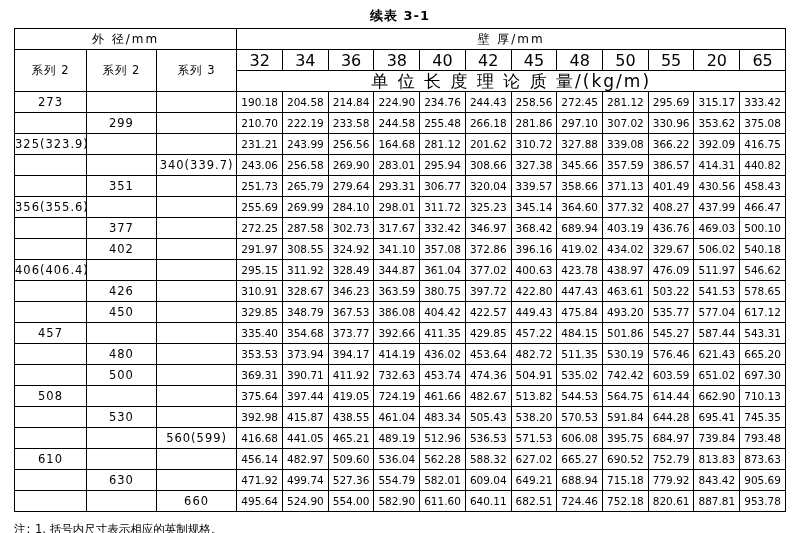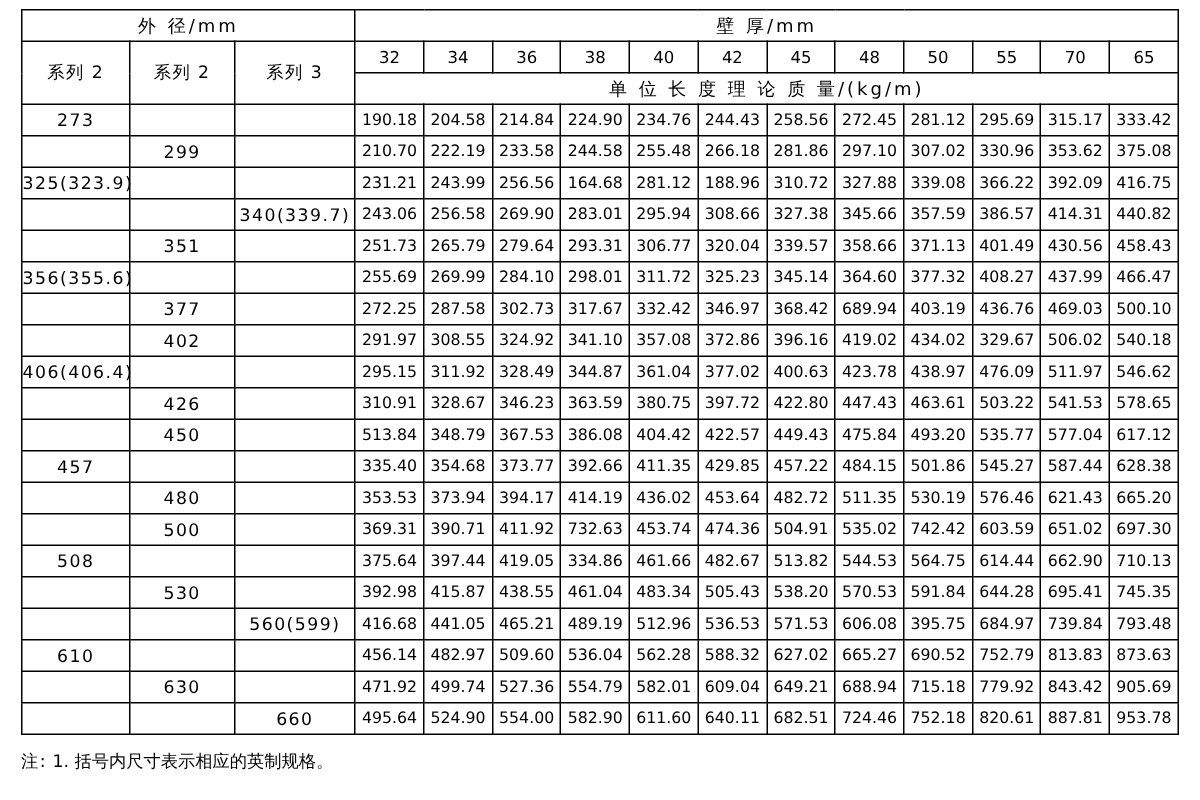--- a/index.html
+++ b/index.html
@@ -48,29 +48,29 @@
   .outer-border-top td, .outer-border-top th {
     border-top-width: 2px;
   }
   .hdr-group {
     font-size: 12px;
     height: 22px;
     letter-spacing: 2px;
     border-radius: 10px;
   }
   .hdr-sub {
-    font-size: 11px;
+    font-size: 16px;
     height: 21px;
   }
   .hdr-series {
     font-size: 11.5px;
     letter-spacing: 1px;
   }
   .hdr-unit {
-    font-size: 12px;
+    font-size: 17px;
     letter-spacing: 2px;
     height: 24px;
   }
   .num {
     font-size: 10.5px;
     font-family: "DejaVu Sans", "Liberation Sans", sans-serif;
   }
   .col-s1 { width: 68px; }
   .col-s2 { width: 66px; }
   .col-s3 { width: 76px; }
@@ -89,20 +89,21 @@
   }
   .note-label {
     letter-spacing: 1px;
   }
 </style>
 </head>
 <body>
 
 <div class="page">
 
+  <div class="doc-title">续表 3-1</div>
 
   <table class="main">
     <colgroup>
       <col class="col-s1">
         <col class="col-s2">
         <col class="col-s3">
       <col class="col-d">
         <col class="col-d">
         <col class="col-d">
         <col class="col-d">
@@ -127,21 +128,21 @@
         <th class="hdr-sub">32</th>
         <th class="hdr-sub">34</th>
         <th class="hdr-sub">36</th>
         <th class="hdr-sub">38</th>
         <th class="hdr-sub">40</th>
         <th class="hdr-sub">42</th>
         <th class="hdr-sub">45</th>
         <th class="hdr-sub">48</th>
         <th class="hdr-sub">50</th>
         <th class="hdr-sub">55</th>
-        <th class="hdr-sub">70</th>
+        <th class="hdr-sub">20</th>
         <th class="hdr-sub">65</th>
       </tr>
       <tr>
         <th colspan="12" class="hdr-unit">单 位 长 度 理 论 质 量/(kg/m)</th>
       </tr>
     </thead>
     <tbody>
         <tr>
           <td class="hdr-series">273</td>
           <td class="hdr-series"></td>
@@ -178,21 +179,21 @@
         </tr>
         <tr>
           <td class="hdr-series">325(323.9)</td>
           <td class="hdr-series"></td>
           <td class="hdr-series"></td>
           <td class="num">231.21</td>
           <td class="num">243.99</td>
           <td class="num">256.56</td>
           <td class="num">164.68</td>
           <td class="num">281.12</td>
-          <td class="num">188.96</td>
+          <td class="num">201.62</td>
           <td class="num">310.72</td>
           <td class="num">327.88</td>
           <td class="num">339.08</td>
           <td class="num">366.22</td>
           <td class="num">392.09</td>
           <td class="num">416.75</td>
         </tr>
         <tr>
           <td class="hdr-series"></td>
           <td class="hdr-series"></td>
@@ -309,21 +310,21 @@
           <td class="num">447.43</td>
           <td class="num">463.61</td>
           <td class="num">503.22</td>
           <td class="num">541.53</td>
           <td class="num">578.65</td>
         </tr>
         <tr>
           <td class="hdr-series"></td>
           <td class="hdr-series">450</td>
           <td class="hdr-series"></td>
-          <td class="num">513.84</td>
+          <td class="num">329.85</td>
           <td class="num">348.79</td>
           <td class="num">367.53</td>
           <td class="num">386.08</td>
           <td class="num">404.42</td>
           <td class="num">422.57</td>
           <td class="num">449.43</td>
           <td class="num">475.84</td>
           <td class="num">493.20</td>
           <td class="num">535.77</td>
           <td class="num">577.04</td>
@@ -337,21 +338,21 @@
           <td class="num">354.68</td>
           <td class="num">373.77</td>
           <td class="num">392.66</td>
           <td class="num">411.35</td>
           <td class="num">429.85</td>
           <td class="num">457.22</td>
           <td class="num">484.15</td>
           <td class="num">501.86</td>
           <td class="num">545.27</td>
           <td class="num">587.44</td>
-          <td class="num">628.38</td>
+          <td class="num">543.31</td>
         </tr>
         <tr>
           <td class="hdr-series"></td>
           <td class="hdr-series">480</td>
           <td class="hdr-series"></td>
           <td class="num">353.53</td>
           <td class="num">373.94</td>
           <td class="num">394.17</td>
           <td class="num">414.19</td>
           <td class="num">436.02</td>
@@ -380,21 +381,21 @@
           <td class="num">651.02</td>
           <td class="num">697.30</td>
         </tr>
         <tr>
           <td class="hdr-series">508</td>
           <td class="hdr-series"></td>
           <td class="hdr-series"></td>
           <td class="num">375.64</td>
           <td class="num">397.44</td>
           <td class="num">419.05</td>
-          <td class="num">334.86</td>
+          <td class="num">724.19</td>
           <td class="num">461.66</td>
           <td class="num">482.67</td>
           <td class="num">513.82</td>
           <td class="num">544.53</td>
           <td class="num">564.75</td>
           <td class="num">614.44</td>
           <td class="num">662.90</td>
           <td class="num">710.13</td>
         </tr>
         <tr>

